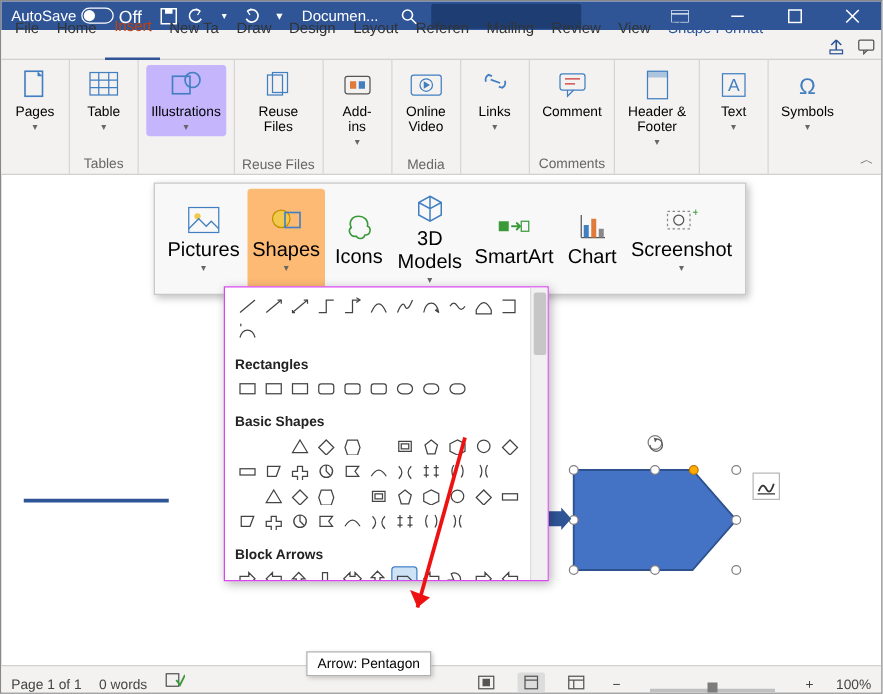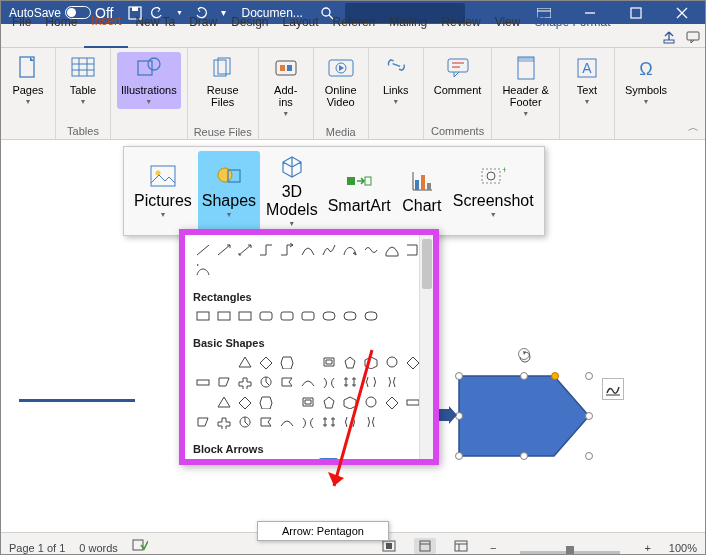--- a/index.html
+++ b/index.html
@@ -28,31 +28,31 @@
   .group{border-right:1px solid #d6d6d6;display:flex;flex-direction:column;align-items:center;justify-content:space-between;padding:4px 6px 2px;}
   .bigbtn{display:flex;flex-direction:column;align-items:center;justify-content:center;gap:2px;padding:2px 4px;cursor:pointer;border-radius:3px;line-height:1.1;text-align:center;min-width:42px;}
   .bigbtn.sel{background:#c4b5fd;}
   .bigbtn .ic{width:28px;height:28px;display:flex;align-items:center;justify-content:center;}
   .grouplabel{color:#666;font-size:11px;margin-top:16px;}
   .chev{font-size:8px;color:#666;}
   .collapse{position:absolute;right:6px;bottom:4px;font-size:11px;color:#666;cursor:pointer;}
   
   .illus-flyout{position:absolute;left:122px;top:145px;background:#f8f8f8;border:1px solid #c8c8c8;box-shadow:2px 2px 6px rgba(0,0,0,.25);display:flex;padding:4px 6px;gap:2px;z-index:5;}
   .illus-flyout .bigbtn{min-width:50px;}
-  .illus-flyout .bigbtn.sel{background:#7dd3fc;}
+  .illus-flyout .bigbtn.sel{background:#fdba74;}
   
-  .shapes-gallery{position:absolute;left:178px;top:228px;width:260px;height:236px;background:#fff;border:6px solid #d946ef;box-shadow:2px 2px 8px rgba(0,0,0,.3);z-index:6;font-size:11px;overflow:hidden;}
+  .shapes-gallery{position:absolute;left:178px;top:228px;width:260px;height:236px;background:#fff;border:1px solid #d946ef;box-shadow:2px 2px 8px rgba(0,0,0,.3);z-index:6;font-size:11px;overflow:hidden;}
   .gal-section{padding:2px 8px 0;}
   .gal-title{font-weight:600;color:#222;padding:6px 0 4px;}
   .gal-row{display:flex;flex-wrap:wrap;gap:2px;padding-bottom:4px;}
   .shape{width:19px;height:18px;display:flex;align-items:center;justify-content:center;cursor:pointer;border-radius:2px;}
   .shapes-gallery .scroll{position:absolute;right:0;top:0;width:14px;height:100%;background:#f1f1f1;border-left:1px solid #ddd;}
   .shapes-gallery .scroll .thumb{position:absolute;left:2px;width:10px;height:50px;top:4px;background:#c6c6c6;border-radius:2px;}
   
-  .tooltip{position:absolute;left:244px;top:520px;background:#fff;border:1px solid #b0b0b0;padding:3px 24px;font-size:11px;box-shadow:1px 1px 4px rgba(0,0,0,.25);z-index:8;margin-left:12px;}
+  .tooltip{position:absolute;left:244px;top:520px;background:#fff;border:1px solid #b0b0b0;padding:3px 8px;font-size:11px;box-shadow:1px 1px 4px rgba(0,0,0,.25);z-index:8;}
   
   .redarrow{position:absolute;z-index:7;pointer-events:none;}
   
   .canvas{position:absolute;left:4px;top:145px;right:4px;bottom:22px;background:#fff;}
   .blue-line{position:absolute;left:14px;top:253px;width:116px;height:3px;background:#2f5597;}
   .sel-shape{position:absolute;left:454px;top:230px;width:130px;height:80px;}
   .sel-shape svg{overflow:visible;}
   .handle{width:8px;height:8px;background:#fff;border:1px solid #7f7f7f;border-radius:50%;position:absolute;}
   .rot{width:12px;height:12px;border:1px solid #7f7f7f;border-radius:50%;position:absolute;left:50%;top:-28px;transform:translateX(-50%);background:#fff;}
   .layout-btn{position:absolute;left:597px;top:232px;width:22px;height:22px;border:1px solid #b8b8b8;background:#fff;display:flex;align-items:center;justify-content:center;cursor:pointer;}
@@ -355,20 +355,28 @@
         <svg width="26" height="22">
           <circle cx="9" cy="10" r="7" fill="#f2c94c" stroke="#c09000"></circle>
           <rect x="12" y="5" width="12" height="12" fill="none" stroke="#417fc1" stroke-width="1.3"></rect>
         </svg>
       </div>
     <span>Shapes</span>
       <span class="chev">▾</span>
   </div>
   <div class="bigbtn">
     <div class="ic">
+        <svg width="24" height="22">
+          <path d="M12 3 C6 3 4 8 6 12 C3 14 5 20 10 19 C12 22 16 21 17 18 C22 18 22 12 19 11 C20 6 16 3 12 3 Z" fill="none" stroke="#3a9a3a" stroke-width="1.3"></path>
+        </svg>
+      </div>
+    <span>Icons</span>
+  </div>
+  <div class="bigbtn">
+    <div class="ic">
         <svg width="24" height="24">
           <path d="M12 2 L21 7 L21 17 L12 22 L3 17 L3 7 Z M12 2 V22 M3 7 L12 12 L21 7 M12 12 V22" fill="none" stroke="#417fc1" stroke-width="1.2"></path>
         </svg>
       </div>
     <span style="white-space:pre-line">3D
 Models</span>
       <span class="chev">▾</span>
   </div>
   <div class="bigbtn">
     <div class="ic">

